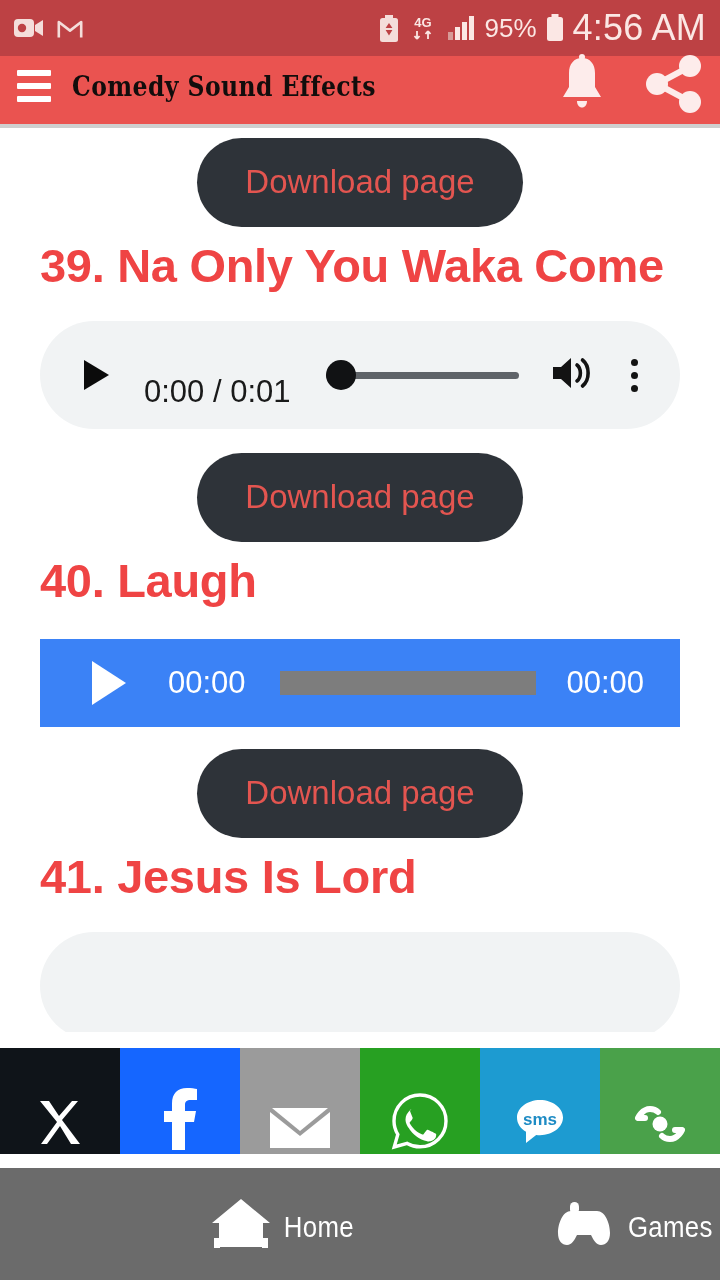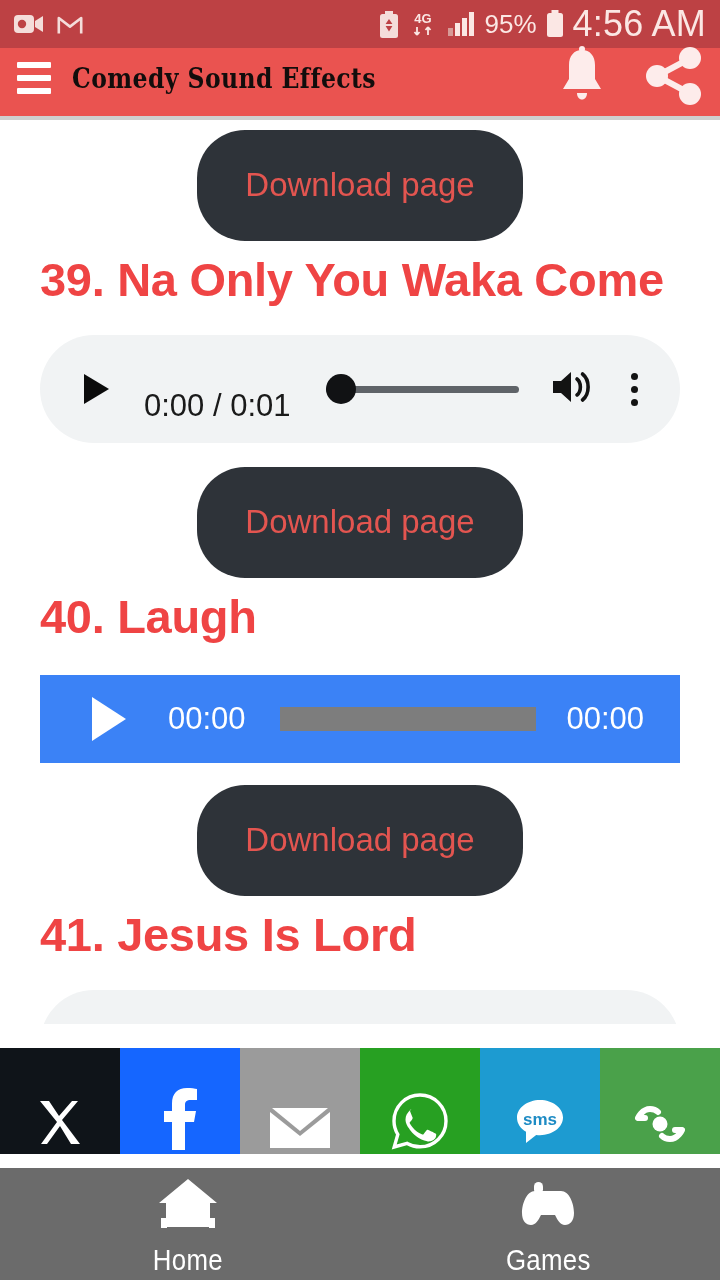--- a/index.html
+++ b/index.html
@@ -6,21 +6,21 @@
   html, body { width:720px; height:1280px; }
   body {
     font-family: "Liberation Sans", sans-serif;
     background:#ffffff;
     overflow:hidden;
     position:relative;
   }
 
   
   .status-bar{
-    height:48px; width:720px;
+    height:56px; width:720px;
     background:#bd4144;
     display:flex; align-items:center;
     padding:0 14px;
     color:#f6dcd9;
   }
   .sb-left{ display:flex; align-items:center; gap:13px; }
   .sb-right{ margin-left:auto; display:flex; align-items:center; gap:9px; }
   .sb-text{
     font-size:36px; letter-spacing:0.2px;
     color:#fbe7e4; font-family:"Liberation Sans", sans-serif;
@@ -69,21 +69,21 @@
   }
 
   .dl-wrap{ display:flex; justify-content:center; }
   .dl-btn{
     background:#2e3339;
     color:#e35550;
     border:none;
     border-radius:48px;
     font-size:33px;
     font-family:"Liberation Sans", sans-serif;
-    padding:38px 46px;
+    padding:27px 46px;
     cursor:pointer;
     line-height:1.05;
     min-width:326px;
     text-align:center;
   }
 
   .track-title{
     font-family:"Liberation Sans", sans-serif;
     font-weight:bold;
     font-size:47px;
@@ -191,21 +191,21 @@
 
   
   .bottom-nav{
     position:absolute; left:0; top:1168px;
     width:720px; height:112px;
     background:#6b6b6b;
     display:flex;
   }
   .nav-item{
     flex:1;
-    display:flex; flex-direction:column; align-items:center; justify-content:center;
+    display:flex; align-items:center; justify-content:flex-end;
     gap:6px; cursor:pointer; padding-top:6px;margin-left:16px;
   }
   .nav-label{
     color:#ffffff;
     font-size:30px;
     font-family:"Liberation Sans", sans-serif;
     transform:scaleX(0.86);
     letter-spacing:0.4px;
   }
 </style>

